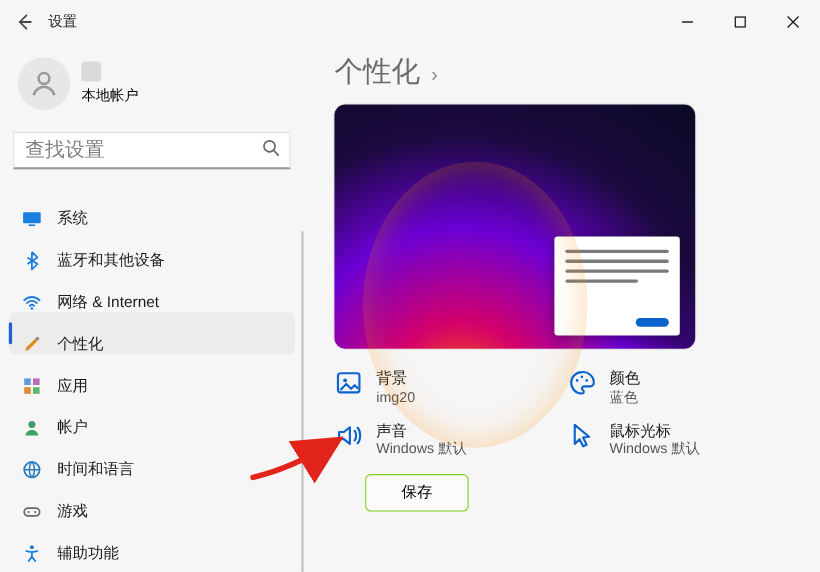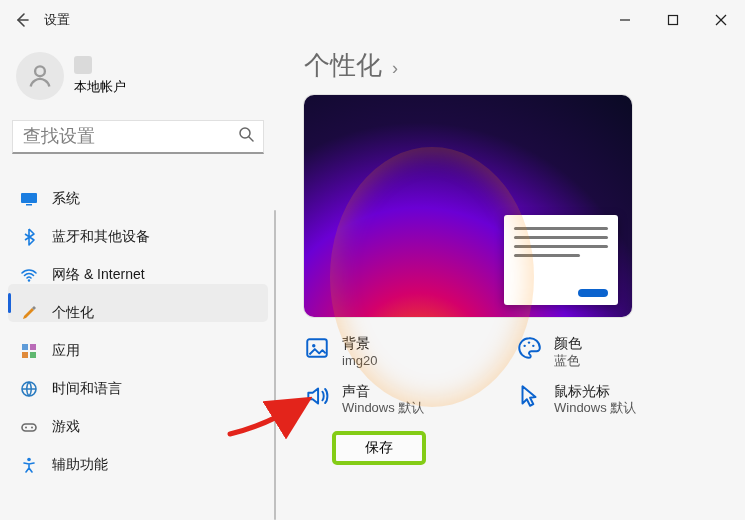--- a/index.html
+++ b/index.html
@@ -33,21 +33,21 @@
   .preview { width:328px; height:222px; border-radius:10px; background: radial-gradient(circle at 35% 120%, #ff6a00 0%, #d4006b 20%, #6b00d4 45%, #1b0a3f 70%, #0a0a24 100%); position:relative; box-shadow: 0 0 0 1px rgba(0,0,0,.08); margin-top:4px; }
   .preview::after { content:""; position:absolute; left:8%; right:30%; bottom:-90px; height:260px; border-radius:50%; box-shadow: inset 0 0 25px 6px rgba(255,140,0,.25); pointer-events:none; }
   .mini-window { position:absolute; right:14px; bottom:12px; width:114px; height:90px; background:#fff; border-radius:3px; box-shadow:0 2px 10px rgba(0,0,0,.35); padding:12px 10px 8px 10px; display:flex; flex-direction:column; gap:6px; }
   .mini-line { height:3px; background:#7a7a7a; border-radius:2px; }
   .mini-btn { margin-top:auto; align-self:flex-end; width:30px; height:8px; border-radius:4px; background:#0b63ce; }
   .options { display:grid; grid-template-columns:1fr 1fr; column-gap:44px; row-gap:14px; margin-top:18px; width:380px; }
   .opt { display:flex; align-items:flex-start; gap:12px; }
   .opt-icon { width:26px; height:26px; color:#0b63ce; }
   .opt-text { display:flex; flex-direction:column; font-size:14px; line-height:1.25; color:#1a1a1a; }
   .opt-sub { font-size:13px; color:#555; }
-  .save-btn { margin-top:14px; width:94px; height:34px; background:#fbfbfb; border:4px solid #84cc16; border-radius:5px; font-size:14px; display:flex; align-items:center; justify-content:center; margin-left:28px; }
+  .save-btn { margin-top:14px; width:94px; height:34px; background:#fbfbfb; border:1px solid #84cc16; border-radius:5px; font-size:14px; display:flex; align-items:center; justify-content:center; margin-left:28px; }
   .arrow-annot { position:absolute; left:226px; top:382px; pointer-events:none; }
   svg { display:block; }
 </style>
 </head>
 <body>
 
 <div class="titlebar">
   <div class="back-btn">
     <svg width="16" height="16" viewBox="0 0 16 16">
         <path d="M10 2 L4 8 L10 14" fill="none" stroke="currentColor" stroke-width="1.6" stroke-linecap="round" stroke-linejoin="round"></path>
@@ -144,20 +144,29 @@
               <rect x="10" y="2" width="6" height="6" fill="#b96bb7"></rect>
               <rect x="2" y="10" width="6" height="6" fill="#e08a3a"></rect>
               <rect x="10" y="10" width="6" height="6" fill="#5fb76f"></rect>
             </svg>
           </span>
         <span>应用</span>
       </div>
       <div class="nav-item">
         <span class="nav-icon">
             <svg width="18" height="18" viewBox="0 0 18 18">
+              <circle cx="9" cy="6" r="3.2" fill="#3da06a"></circle>
+              <path d="M3 16c1-4 4.2-5 6-5s5 1 6 5" fill="#3da06a"></path>
+            </svg>
+          </span>
+        <span>帐户</span>
+      </div>
+      <div class="nav-item">
+        <span class="nav-icon">
+            <svg width="18" height="18" viewBox="0 0 18 18">
               <circle cx="9" cy="9" r="7" fill="none" stroke="#2a7bc0" stroke-width="1.6"></circle>
               <path d="M2 9h14M9 2c3 3 3 11 0 14M9 2c-3 3-3 11 0 14" fill="none" stroke="#2a7bc0" stroke-width="1.4"></path>
             </svg>
           </span>
         <span>时间和语言</span>
       </div>
       <div class="nav-item">
         <span class="nav-icon">
             <svg width="18" height="18" viewBox="0 0 18 18">
               <rect x="2" y="6" width="14" height="7" rx="3.5" fill="none" stroke="#6a6a6a" stroke-width="1.6"></rect>

